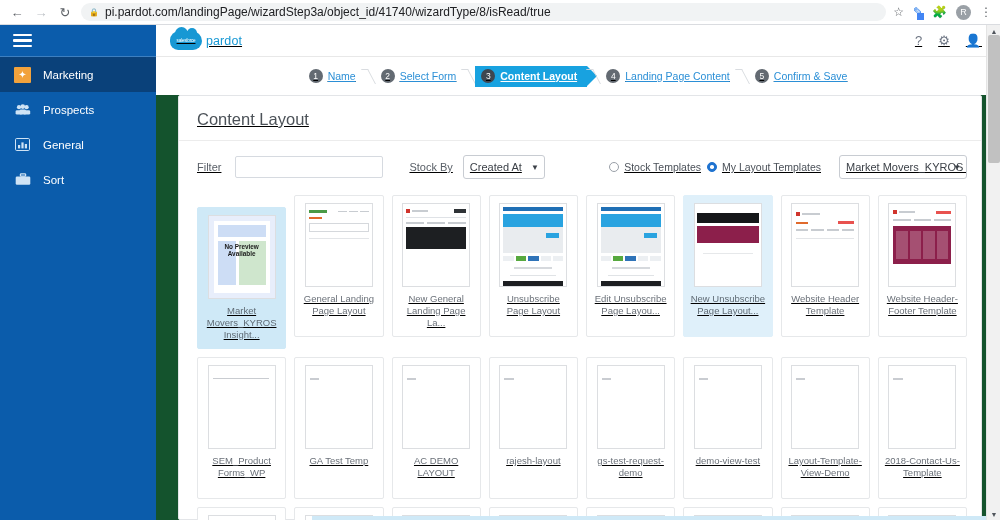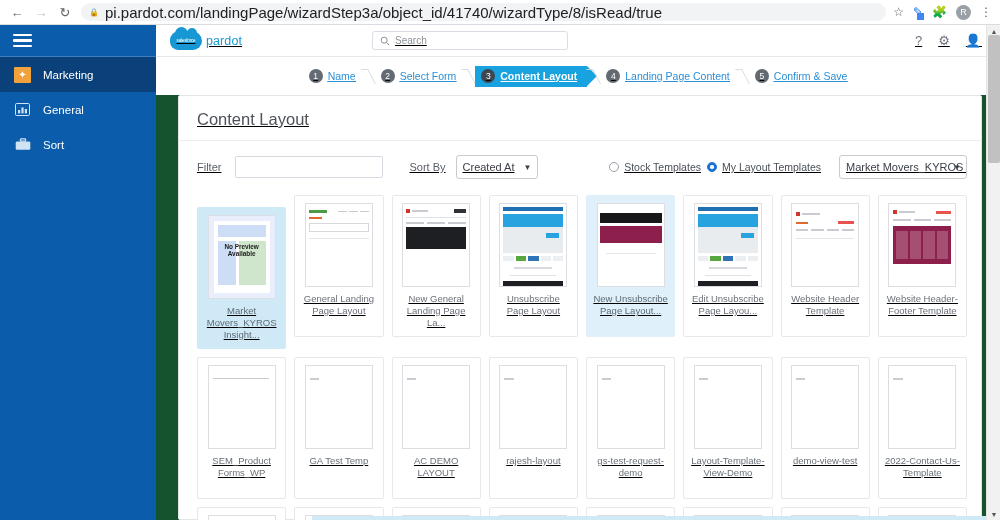--- a/index.html
+++ b/index.html
@@ -25,21 +25,21 @@
     color: #5f6368; font-size: 13px; border-radius: 50%;
   }
   .nav-btn.disabled { color: #bdc1c6; }
   .omnibox {
     flex: 1; height: 18px; margin: 0 7px 0 5px;
     background: #f1f3f4; border-radius: 9px;
     display: flex; align-items: center; padding: 0 8px;
     overflow: hidden;
   }
   .lock { font-size: 8px; color: #5f6368; margin-right: 6px; }
-  .url { font-size: 15px; color: #202124; white-space: nowrap; }
+  .url { font-size: 12px; color: #202124; white-space: nowrap; }
   .omni-right { display: flex; align-items: center; gap: 9px; padding-right: 2px; }
   .icn { color: #5f6368; font-size: 12px; display:flex; align-items:center; justify-content:center; }
   .avatar-r {
     width: 15px; height: 15px; border-radius: 50%;
     background: #9aa0a6; color: #fff; font-size: 9px;
     display: flex; align-items: center; justify-content: center;
   }
   .ext-blue { width:7px; height:7px; background:#4285f4; position:absolute; right:-1px; bottom:-1px;}
 
   
@@ -287,20 +287,33 @@
       </div>
     </div>
 
     <div class="nav-item active">
       <span class="nav-ico">
         <span class="ico-wand">✦</span>
       </span>
       <span>Marketing</span>
     </div>
 
+    <div class="nav-item">
+      <span class="nav-ico">
+        <svg width="16" height="12" viewBox="0 0 16 12" fill="#cfe3f5">
+          <circle cx="4" cy="3.2" r="2.1"></circle>
+            <circle cx="11.6" cy="3.2" r="2.1"></circle>
+            <circle cx="7.8" cy="2.6" r="2.3"></circle>
+          <rect x="0.6" y="6.2" width="6.6" height="4.4" rx="1.4"></rect>
+          <rect x="8.6" y="6.2" width="6.6" height="4.4" rx="1.4"></rect>
+          <rect x="4.6" y="5.6" width="6.4" height="5" rx="1.4"></rect>
+        </svg>
+      </span>
+      <span>Prospects</span>
+    </div>
 
     <div class="nav-item">
       <span class="nav-ico">
         <svg width="15" height="13" viewBox="0 0 15 13">
           <rect x="0.5" y="0.5" width="14" height="12" rx="1.2" fill="none" stroke="#cfe3f5"></rect>
           <rect x="3" y="7" width="2.2" height="3.4" fill="#cfe3f5"></rect>
           <rect x="6.4" y="4.4" width="2.2" height="6" fill="#cfe3f5"></rect>
           <rect x="9.8" y="6" width="2.2" height="4.4" fill="#cfe3f5"></rect>
         </svg>
       </span>
@@ -321,27 +334,20 @@
   <div class="main">
 
     <div class="pardot-header">
       <div class="logo">
         <span class="sf-cloud">
           <span class="sf-word">salesforce</span>
         </span>
         <span class="pardot-word">pardot</span>
       </div>
 
-      <div class="search-box">
-        <svg width="10" height="10" viewBox="0 0 12 12">
-          <circle cx="5" cy="5" r="3.6" fill="none" stroke="#8b9199" stroke-width="1.2"></circle>
-          <line x1="7.8" y1="7.8" x2="11" y2="11" stroke="#8b9199" stroke-width="1.2"></line>
-        </svg>
-        <span class="search-placeholder">Search</span>
-      </div>
 
       <div class="header-icons">
         <span class="hdr-icn">?</span>
         <span class="hdr-icn">⚙</span>
         <span class="hdr-icn">👤</span>
       </div>
     </div>
 
     <div class="steps-bar">
       <div class="steps" id="steps">
@@ -374,21 +380,21 @@
 
     <div class="content-wrap">
       <div class="card">
 
         <div class="card-title">Content Layout</div>
 
         <div class="filter-row">
           <span class="lbl-sm">Filter</span>
           <div class="filter-input"></div>
 
-          <span class="sortby-lbl">Sort By</span>
+          <span class="sortby-lbl">Stock By</span>
           <div class="sel sel-created">
             <span>Created At</span>
             <span class="caret">▼</span>
           </div>
 
           <div class="radios">
             <div class="radio-item">
               <span class="rd"></span>
               <span>Stock Templates</span>
             </div>
@@ -471,56 +477,56 @@
                     <i style="flex:1;height:5px;background:#eceff2;display:block"></i>
                     <i style="flex:1;height:5px;background:#eceff2;display:block"></i>
                   </div>
                   <div style="height:1.5px;background:#d6d9dd;margin:6px 14px"></div>
                   <div style="height:1px;background:#e0e3e6;margin:5px 10px"></div>
                   <div style="height:13px;background:#1d1f22;margin:4px 3px 0"></div>
                 </div>
               </div>
               <div class="tname">Unsubscribe Page Layout</div>
             </div>
+            <div class="tcard">
+              <div class="thumb">
+                <div>
+                  <div style="height:4px;background:#1f6fb5;margin:3px 3px 0"></div>
+                  <div class="mini-blue-band" style="margin:3px 3px 0"></div>
+                  <div class="mini-gray" style="height:26px;margin:0 3px;position:relative">
+                    <i style="position:absolute;right:4px;top:6px;width:13px;height:5px;background:#29a3e0;display:block"></i>
+                  </div>
+                  <div style="display:flex;gap:2px;margin:3px 3px 0">
+                    <i style="flex:1;height:5px;background:#eceff2;display:block"></i>
+                    <i style="flex:1;height:5px;background:#57a93f;display:block"></i>
+                    <i style="flex:1;height:5px;background:#2f73b8;display:block"></i>
+                    <i style="flex:1;height:5px;background:#eceff2;display:block"></i>
+                    <i style="flex:1;height:5px;background:#eceff2;display:block"></i>
+                  </div>
+                  <div style="height:1.5px;background:#d6d9dd;margin:6px 14px"></div>
+                  <div style="height:1px;background:#e0e3e6;margin:5px 10px"></div>
+                  <div style="height:13px;background:#1d1f22;margin:4px 3px 0"></div>
+                </div>
+              </div>
+              <div class="tname">Edit Unsubscribe Page Layou...</div>
+            </div>
             <div class="tcard hover">
               <div class="thumb">
                 <div>
                   <div style="height:9px;background:#fff"></div>
                   <div style="height:10px;background:#151719;margin:0 2px"></div>
                   <div style="height:3px"></div>
                   <div class="mini-maroon" style="height:17px;margin:0 2px"></div>
                   <div style="height:1px;background:#e6e8ea;margin:10px 8px"></div>
                 </div>
               </div>
               <div class="tname">New Unsubscribe Page Layout...</div>
             </div>
             <div class="tcard">
               <div class="thumb">
-                <div>
-                  <div style="height:4px;background:#1f6fb5;margin:3px 3px 0"></div>
-                  <div class="mini-blue-band" style="margin:3px 3px 0"></div>
-                  <div class="mini-gray" style="height:26px;margin:0 3px;position:relative">
-                    <i style="position:absolute;right:4px;top:6px;width:13px;height:5px;background:#29a3e0;display:block"></i>
-                  </div>
-                  <div style="display:flex;gap:2px;margin:3px 3px 0">
-                    <i style="flex:1;height:5px;background:#eceff2;display:block"></i>
-                    <i style="flex:1;height:5px;background:#57a93f;display:block"></i>
-                    <i style="flex:1;height:5px;background:#2f73b8;display:block"></i>
-                    <i style="flex:1;height:5px;background:#eceff2;display:block"></i>
-                    <i style="flex:1;height:5px;background:#eceff2;display:block"></i>
-                  </div>
-                  <div style="height:1.5px;background:#d6d9dd;margin:6px 14px"></div>
-                  <div style="height:1px;background:#e0e3e6;margin:5px 10px"></div>
-                  <div style="height:13px;background:#1d1f22;margin:4px 3px 0"></div>
-                </div>
-              </div>
-              <div class="tname">Edit Unsubscribe Page Layou...</div>
-            </div>
-            <div class="tcard">
-              <div class="thumb">
                 <div style="padding:8px 4px">
                   <div style="display:flex;gap:2px;align-items:center">
                     <i style="width:4px;height:4px;background:#d0342c;display:block"></i>
                     <i style="width:18px;height:1.5px;background:#c8ccd1;display:block"></i>
                   </div>
                   <div style="display:flex;align-items:center;margin-top:5px">
                     <i style="width:12px;height:2px;background:#e06a2c;display:block"></i>
                     <i style="margin-left:auto;width:16px;height:3px;background:#e8524f;display:block"></i>
                   </div>
                   <div style="display:flex;gap:3px;margin-top:5px">
@@ -584,33 +590,33 @@
             <div class="tcard">
               <div class="thumb">
                 <div class="mini-short-line"></div>
               </div>
               <div class="tname">gs-test-request-demo</div>
             </div>
             <div class="tcard">
               <div class="thumb">
                 <div class="mini-short-line"></div>
               </div>
+              <div class="tname">demo-view-test</div>
+            </div>
+            <div class="tcard">
+              <div class="thumb">
+                <div class="mini-short-line"></div>
+              </div>
               <div class="tname">Layout-Template-View-Demo</div>
             </div>
             <div class="tcard">
               <div class="thumb">
                 <div class="mini-short-line"></div>
               </div>
-              <div class="tname">demo-view-test</div>
-            </div>
-            <div class="tcard">
-              <div class="thumb">
-                <div class="mini-short-line"></div>
-              </div>
-              <div class="tname">2022-Contact-Us-Template</div>
+              <div class="tname">2018-Contact-Us-Template</div>
             </div>
             <div class="tcard">
               <div class="thumb">
                 <div class="mini-short-line"></div>
               </div>
               <div class="tname"></div>
             </div>
             <div class="tcard">
               <div class="thumb">
                 <div class="mini-short-line"></div>

